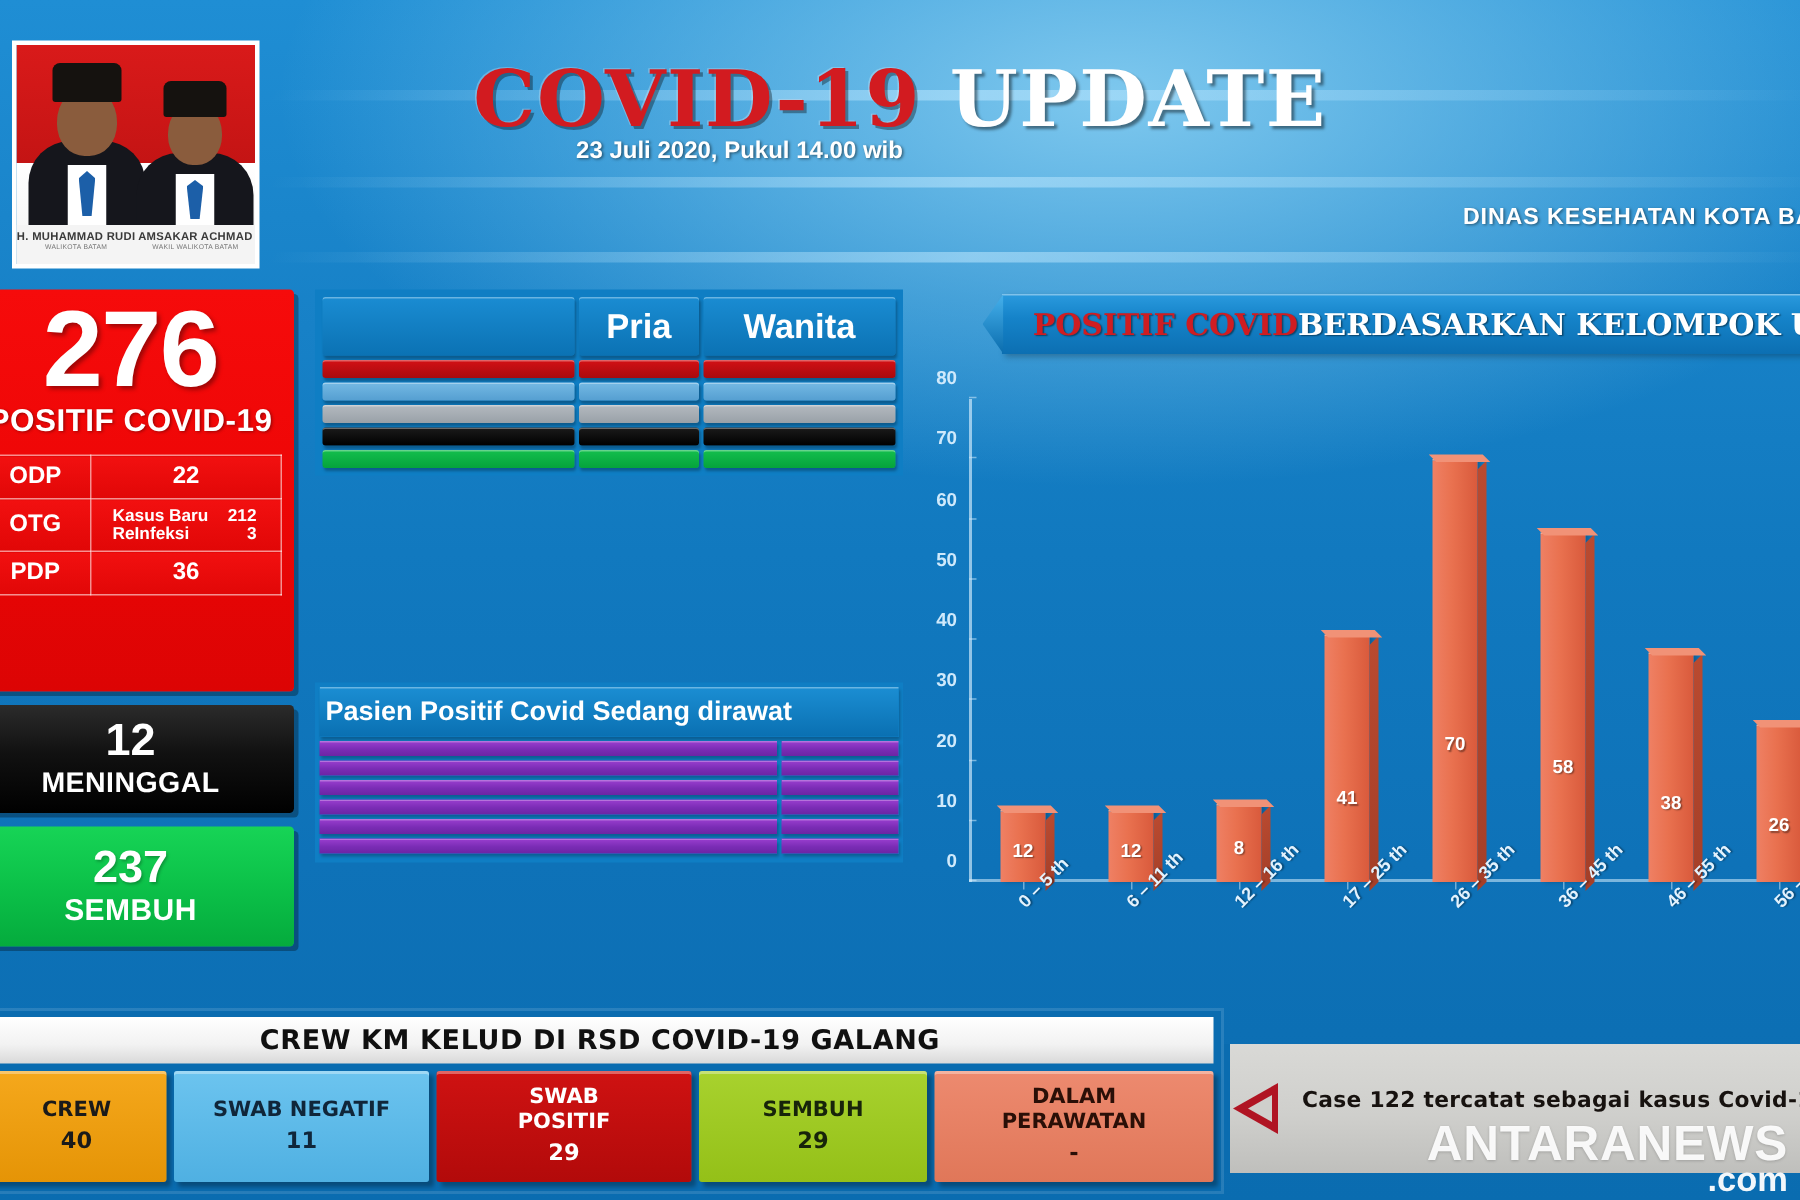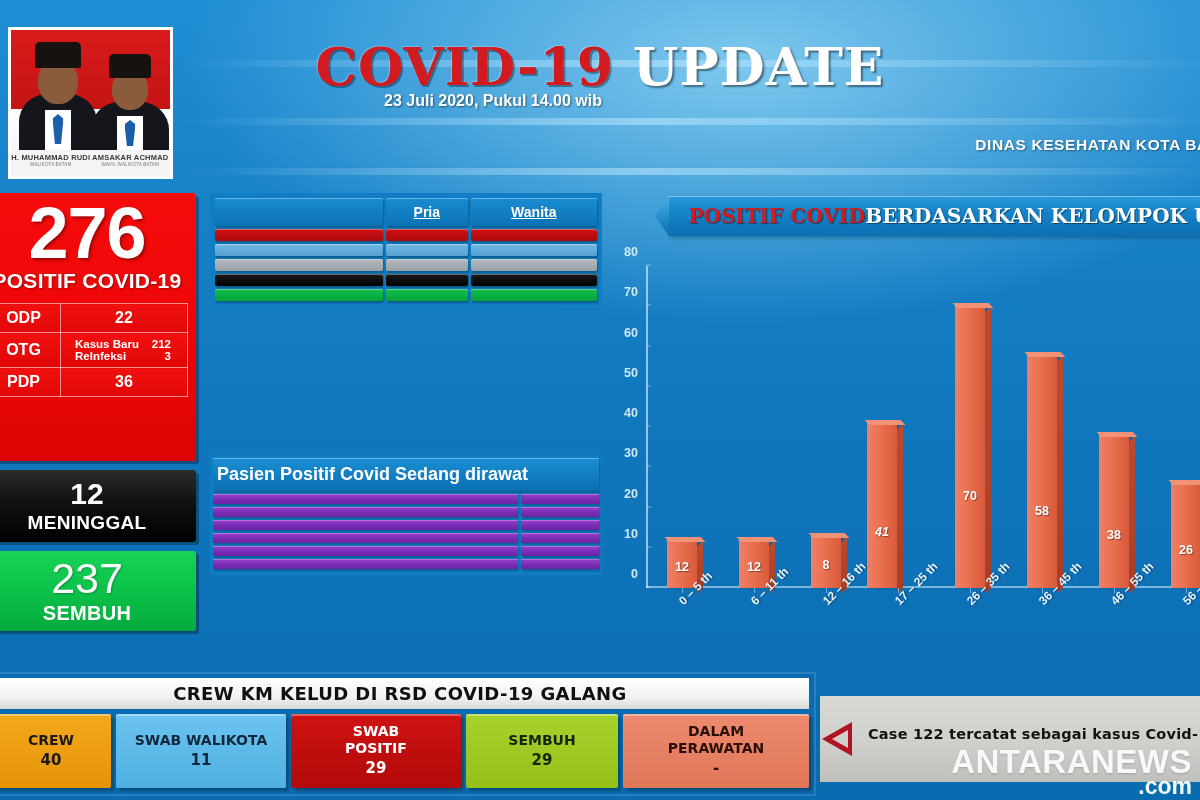--- a/index.html
+++ b/index.html
@@ -143,40 +143,40 @@
     display: flex; flex-direction: column; justify-content: center; align-items: center;
   }
   #panel-meninggal .n { color:#fff; font-size: 30px; font-weight: bold; line-height: 1; }
   #panel-meninggal .t { color:#fff; font-size: 19px; font-weight: bold; margin-top: 3px; letter-spacing: .3px; }
 
   #panel-sembuh {
     margin-top: 9px; height: 80px;
     background: linear-gradient(180deg,#17d456 0%, #0cc249 48%, #05ab3d 100%);
     display: flex; flex-direction: column; justify-content: center; align-items: center;
   }
-  #panel-sembuh .n { color:#fff; font-size: 43px; font-weight: normal; line-height: 1; text-shadow: 1px 1px 2px rgba(0,0,0,.25); }
+  #panel-sembuh .n { color:#fff; font-size: 30px; font-weight: bold; line-height: 1; text-shadow: 1px 1px 2px rgba(0,0,0,.25); }
   #panel-sembuh .t { color:#fff; font-size: 20px; font-weight: bold; margin-top: 2px; letter-spacing: .3px; }
 
   
   #gender-table {
     position: absolute; left: 210px; top: 193px;
     width: 392px;
     border-collapse: separate; border-spacing: 3px 3px;
     background: #0f7ec4;
     padding: 2px;
   }
   #gender-table th, #gender-table td {
     font-weight: bold; color: #ffffff;
     text-align: center; padding: 6px 4px;
     font-size: 19px;
     border-radius: 2px;
     box-shadow: inset 0 1px 0 rgba(255,255,255,.35), 1px 2px 2px rgba(0,0,0,.28);
     white-space: nowrap;
   }
-  #gender-table th { font-size: 14px; background: linear-gradient(180deg,#1a8cd2,#0b72b4); text-decoration: underline; }
+  #gender-table th { font-size: 23px; background: linear-gradient(180deg,#1a8cd2,#0b72b4); }
   #gender-table th.corner { background: linear-gradient(180deg,#1a8cd2,#0b72b4); }
   #gender-table td.rowlabel { text-align: right; padding-right: 12px; width: 168px; }
   .r-pos  { background: linear-gradient(180deg,#d31014,#a90a0e) !important; }
   .r-stab { background: linear-gradient(180deg,#74b9e4,#559fd1) !important; }
   .r-lem  { background: linear-gradient(180deg,#b3b9bf,#99a1a8) !important; }
   .r-men  { background: linear-gradient(180deg,#1b1b1b,#000000) !important; }
   .r-sem  { background: linear-gradient(180deg,#14bf4d,#05a33c) !important; }
 
   
   #hosp-wrap {
@@ -544,21 +544,21 @@
           <div class="bar-slot" style="left: 90px; height: 322px;">
             <div class="bar" style="height: 48.3px;">
               <div class="bar-val" style="bottom: 14.49px;">12</div>
             </div>
           </div>
           <div class="bar-slot" style="left: 162px; height: 322px;">
             <div class="bar" style="height: 52.325px;">
               <div class="bar-val" style="bottom: 15.6975px;">8</div>
             </div>
           </div>
-          <div class="bar-slot" style="left: 218px; height: 322px; font-style: italic;">
+          <div class="bar-slot" style="left: 234px; height: 322px;">
             <div class="bar" style="height: 165.025px;">
               <div class="bar-val" style="bottom: 49.5075px;">41</div>
             </div>
           </div>
           <div class="bar-slot" style="left: 306px; height: 322px;">
             <div class="bar" style="height: 281.75px;">
               <div class="bar-val" style="bottom: 84.525px;">70</div>
             </div>
           </div>
           <div class="bar-slot" style="left: 378px; height: 322px;">
@@ -599,21 +599,21 @@
   </div>
 
   <div id="crew-wrap">
     <div id="crew-title">CREW  KM KELUD DI RSD COVID-19 GALANG</div>
     <div id="crew-cells">
         <div class="crew-cell cc-orange">
           <div style="white-space: pre-line;">CREW</div>
           <div class="cv">40</div>
         </div>
         <div class="crew-cell cc-blue">
-          <div style="white-space: pre-line;">SWAB WALIKOTA</div>
+          <div style="white-space: pre-line;">SWAB NEGATIF</div>
           <div class="cv">11</div>
         </div>
         <div class="crew-cell cc-red">
           <div style="white-space: pre-line;">SWAB
 POSITIF</div>
           <div class="cv">29</div>
         </div>
         <div class="crew-cell cc-green">
           <div style="white-space: pre-line;">SEMBUH</div>
           <div class="cv">29</div>

